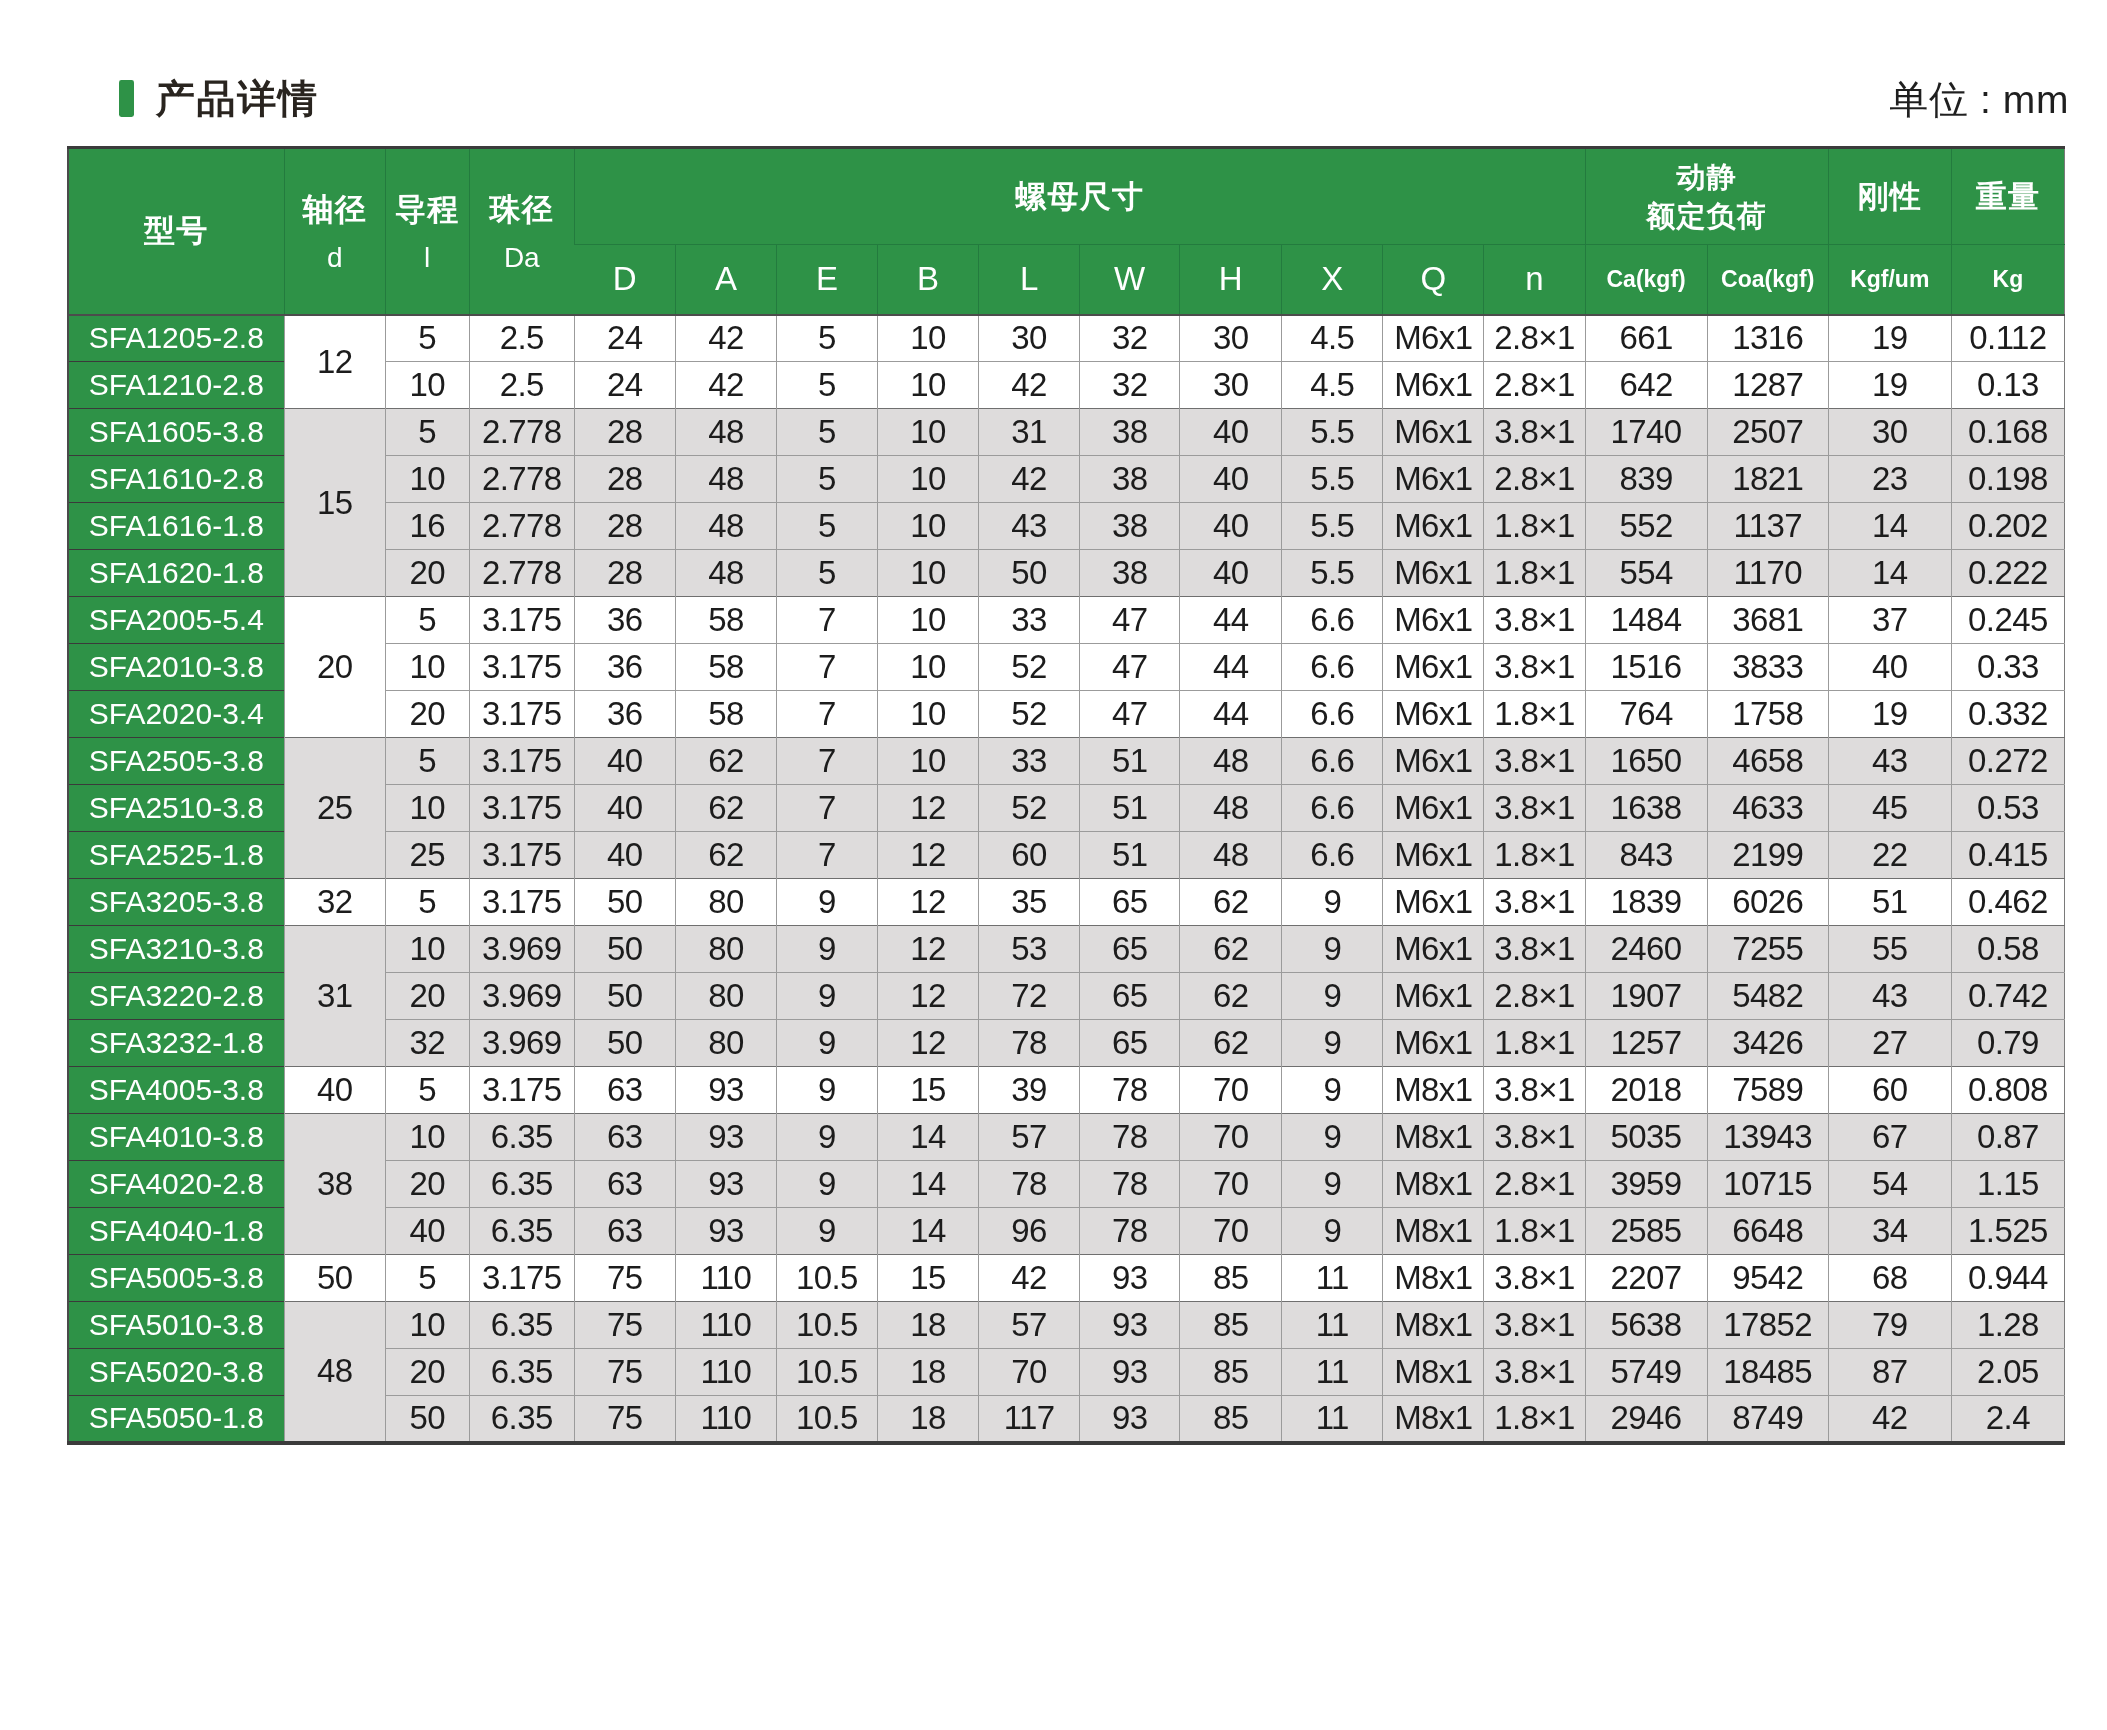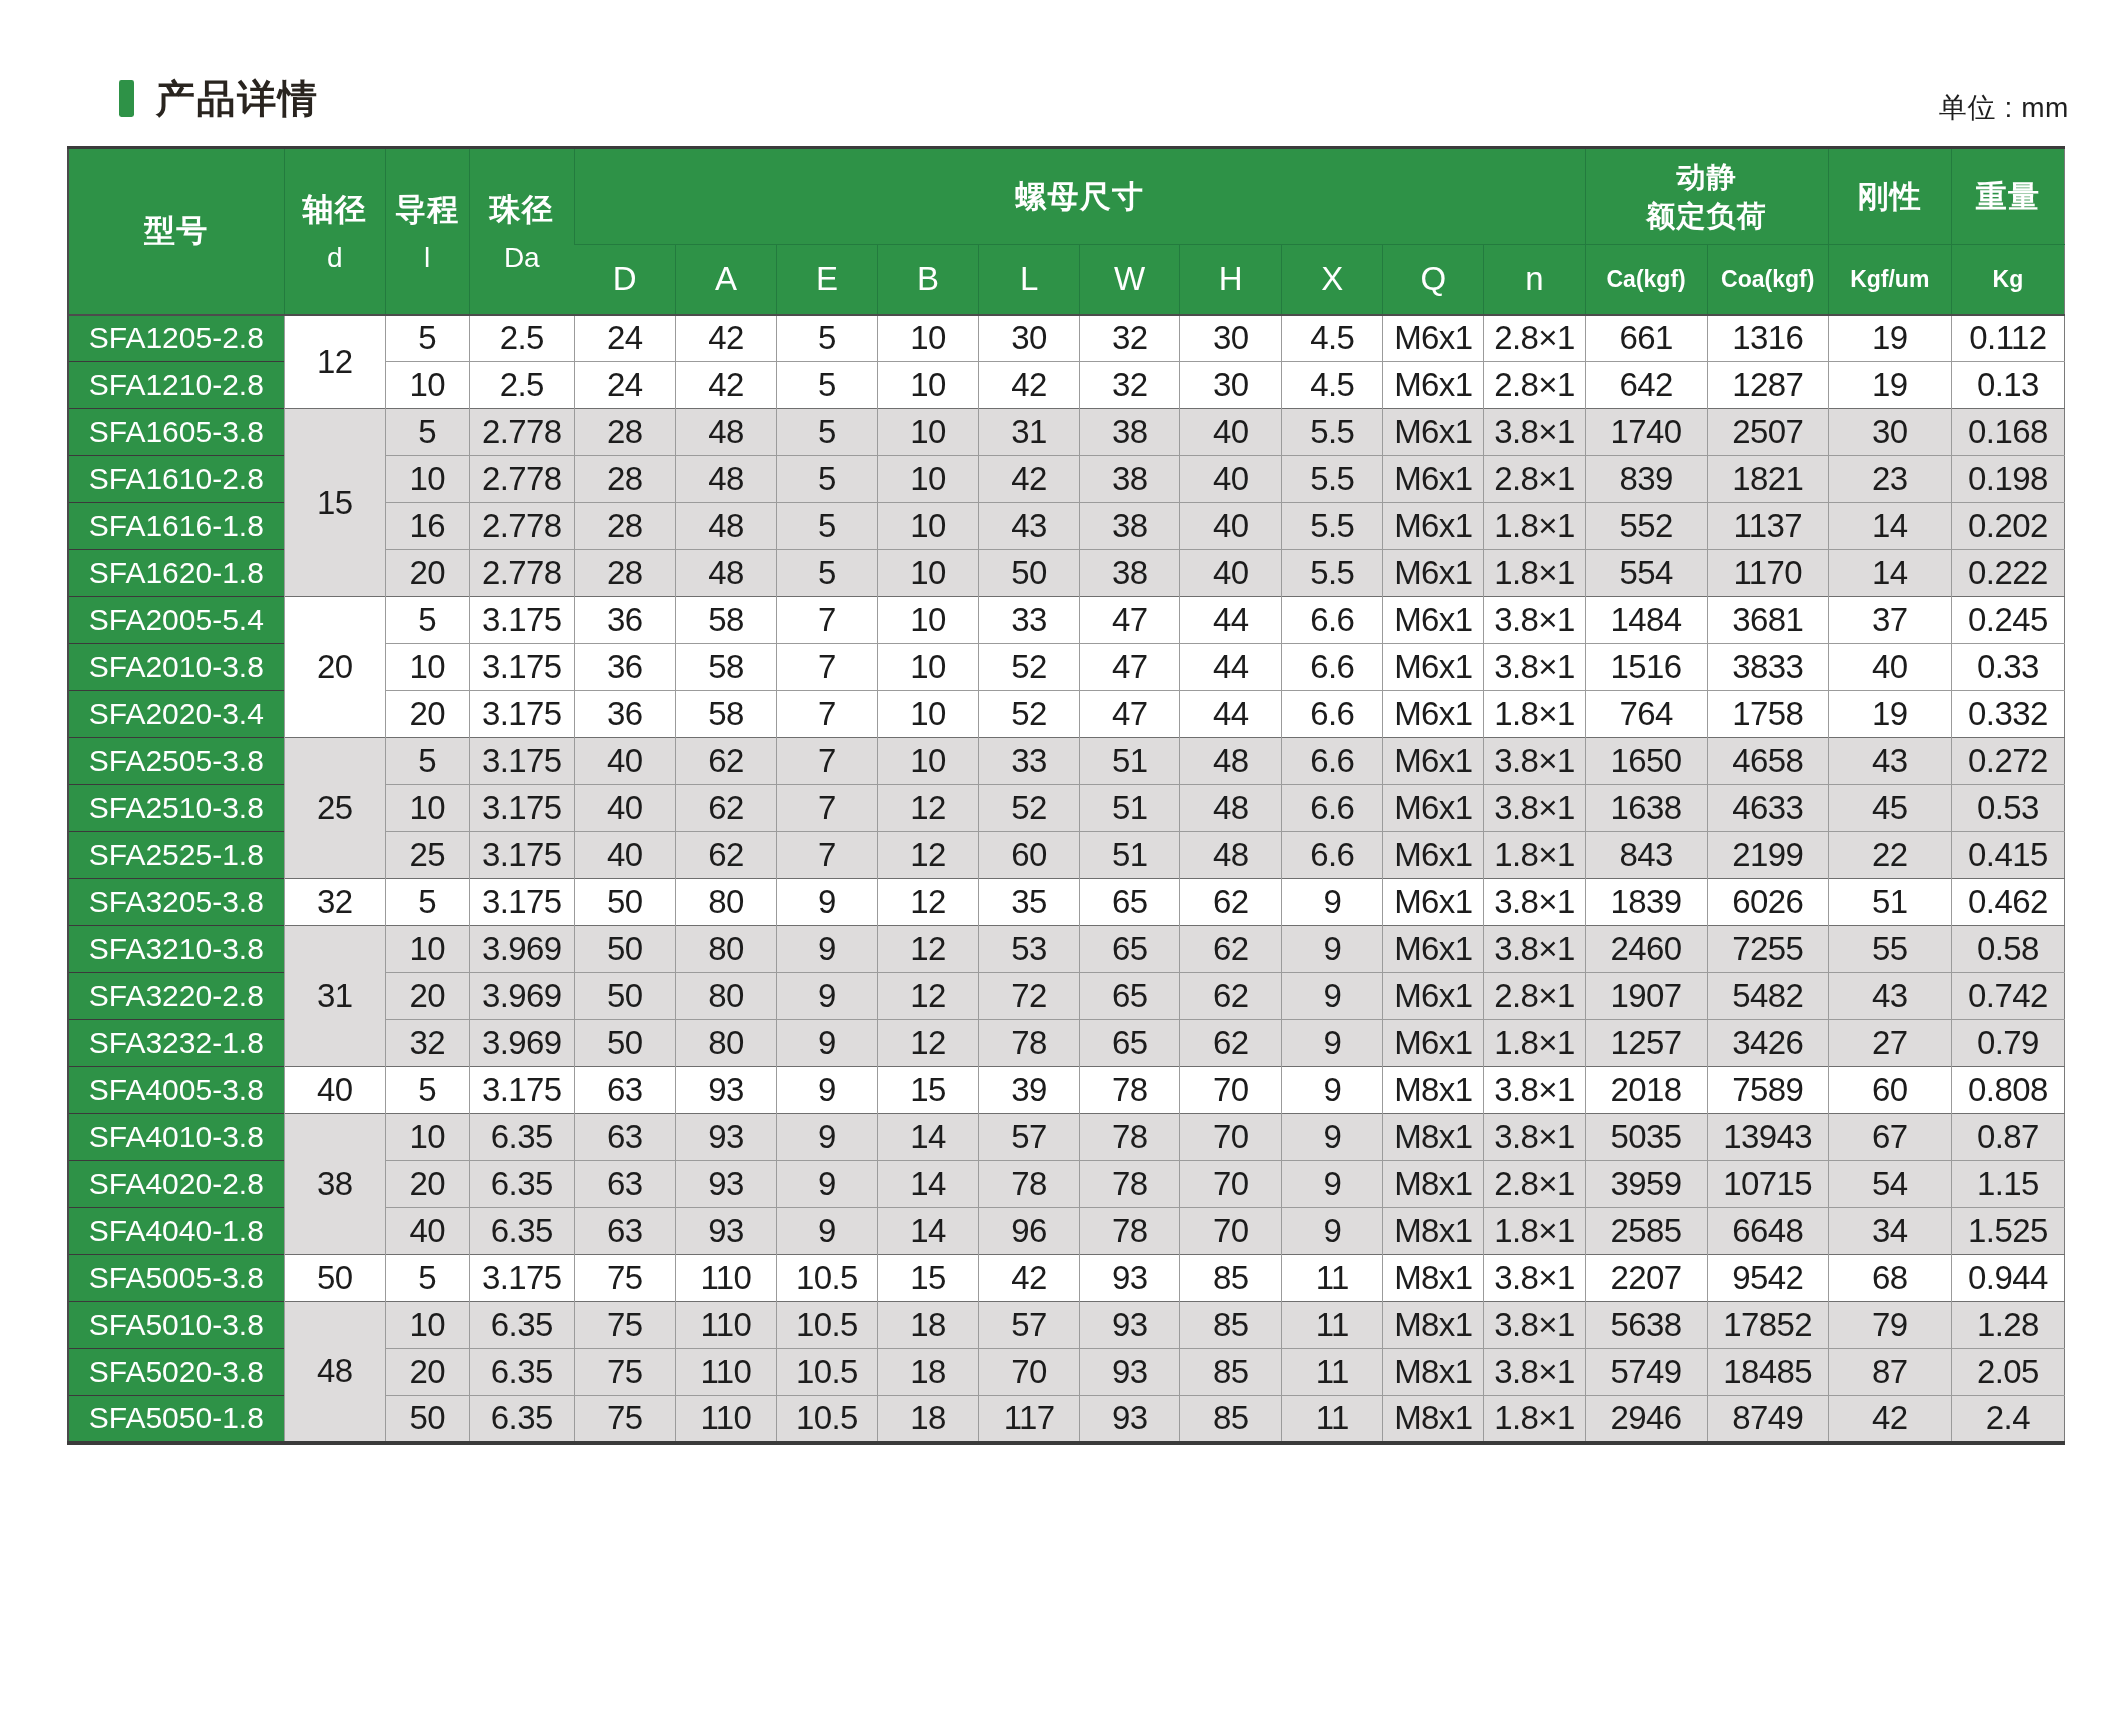--- a/index.html
+++ b/index.html
@@ -31,21 +31,21 @@
   .page-title {
     font-size: 39px;
     font-weight: 700;
     color: #29241f;
     letter-spacing: 1.8px;
     margin: 0;
   }
   .unit-label {
     margin-left: auto;
     align-self: flex-end;
-    font-size: 28px;
+    font-size: 39px;
     color: #1f1f1f;
     letter-spacing: 0.6px;
     padding-bottom: 1.2px;
   }
   
   table.spec-table {
     margin: 18px 0 0 67px;
     border-collapse: collapse;
     table-layout: fixed;
     width: 1998px;

